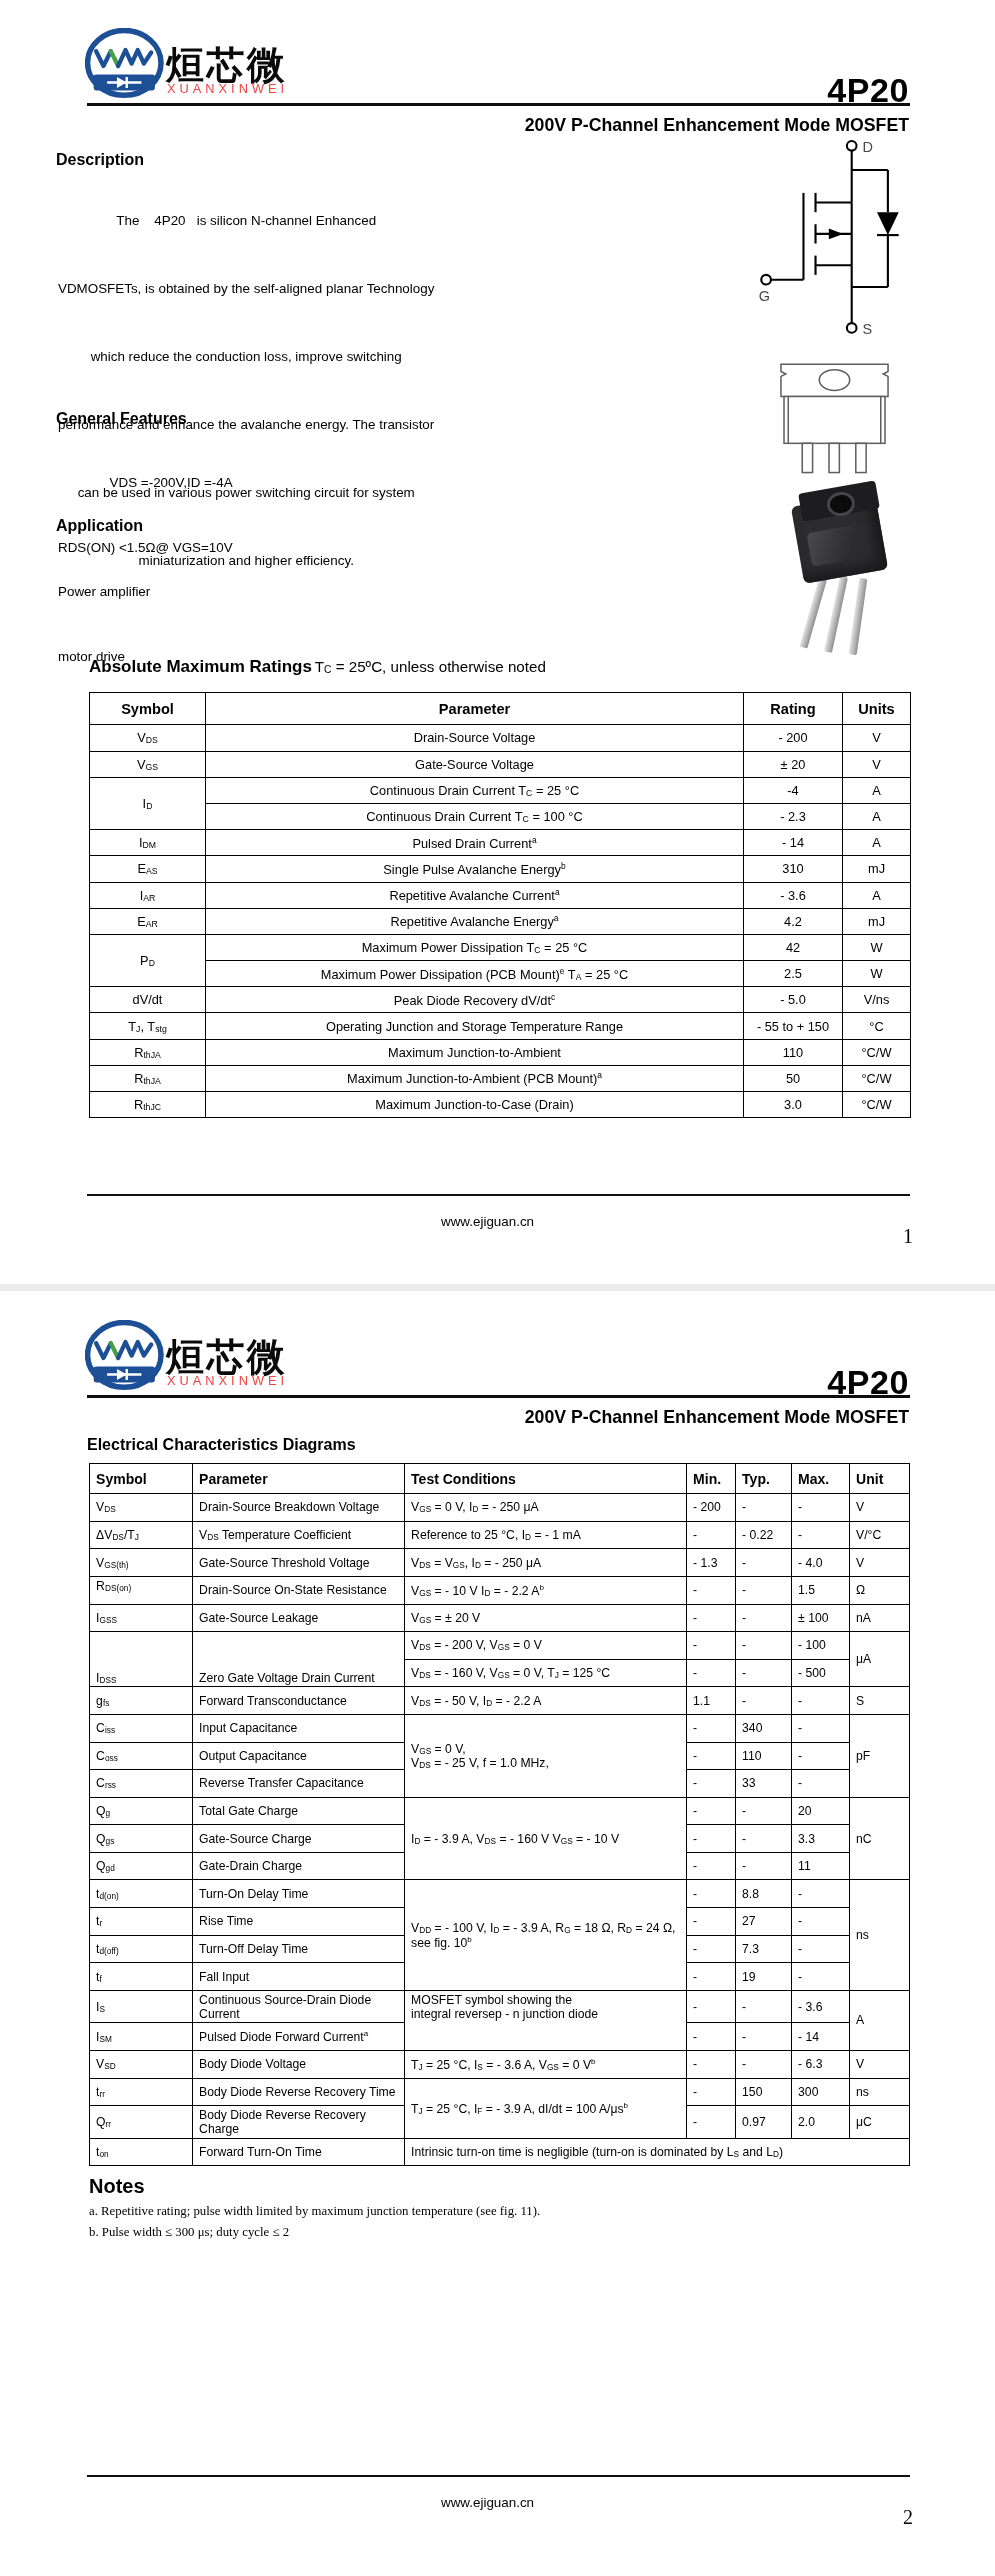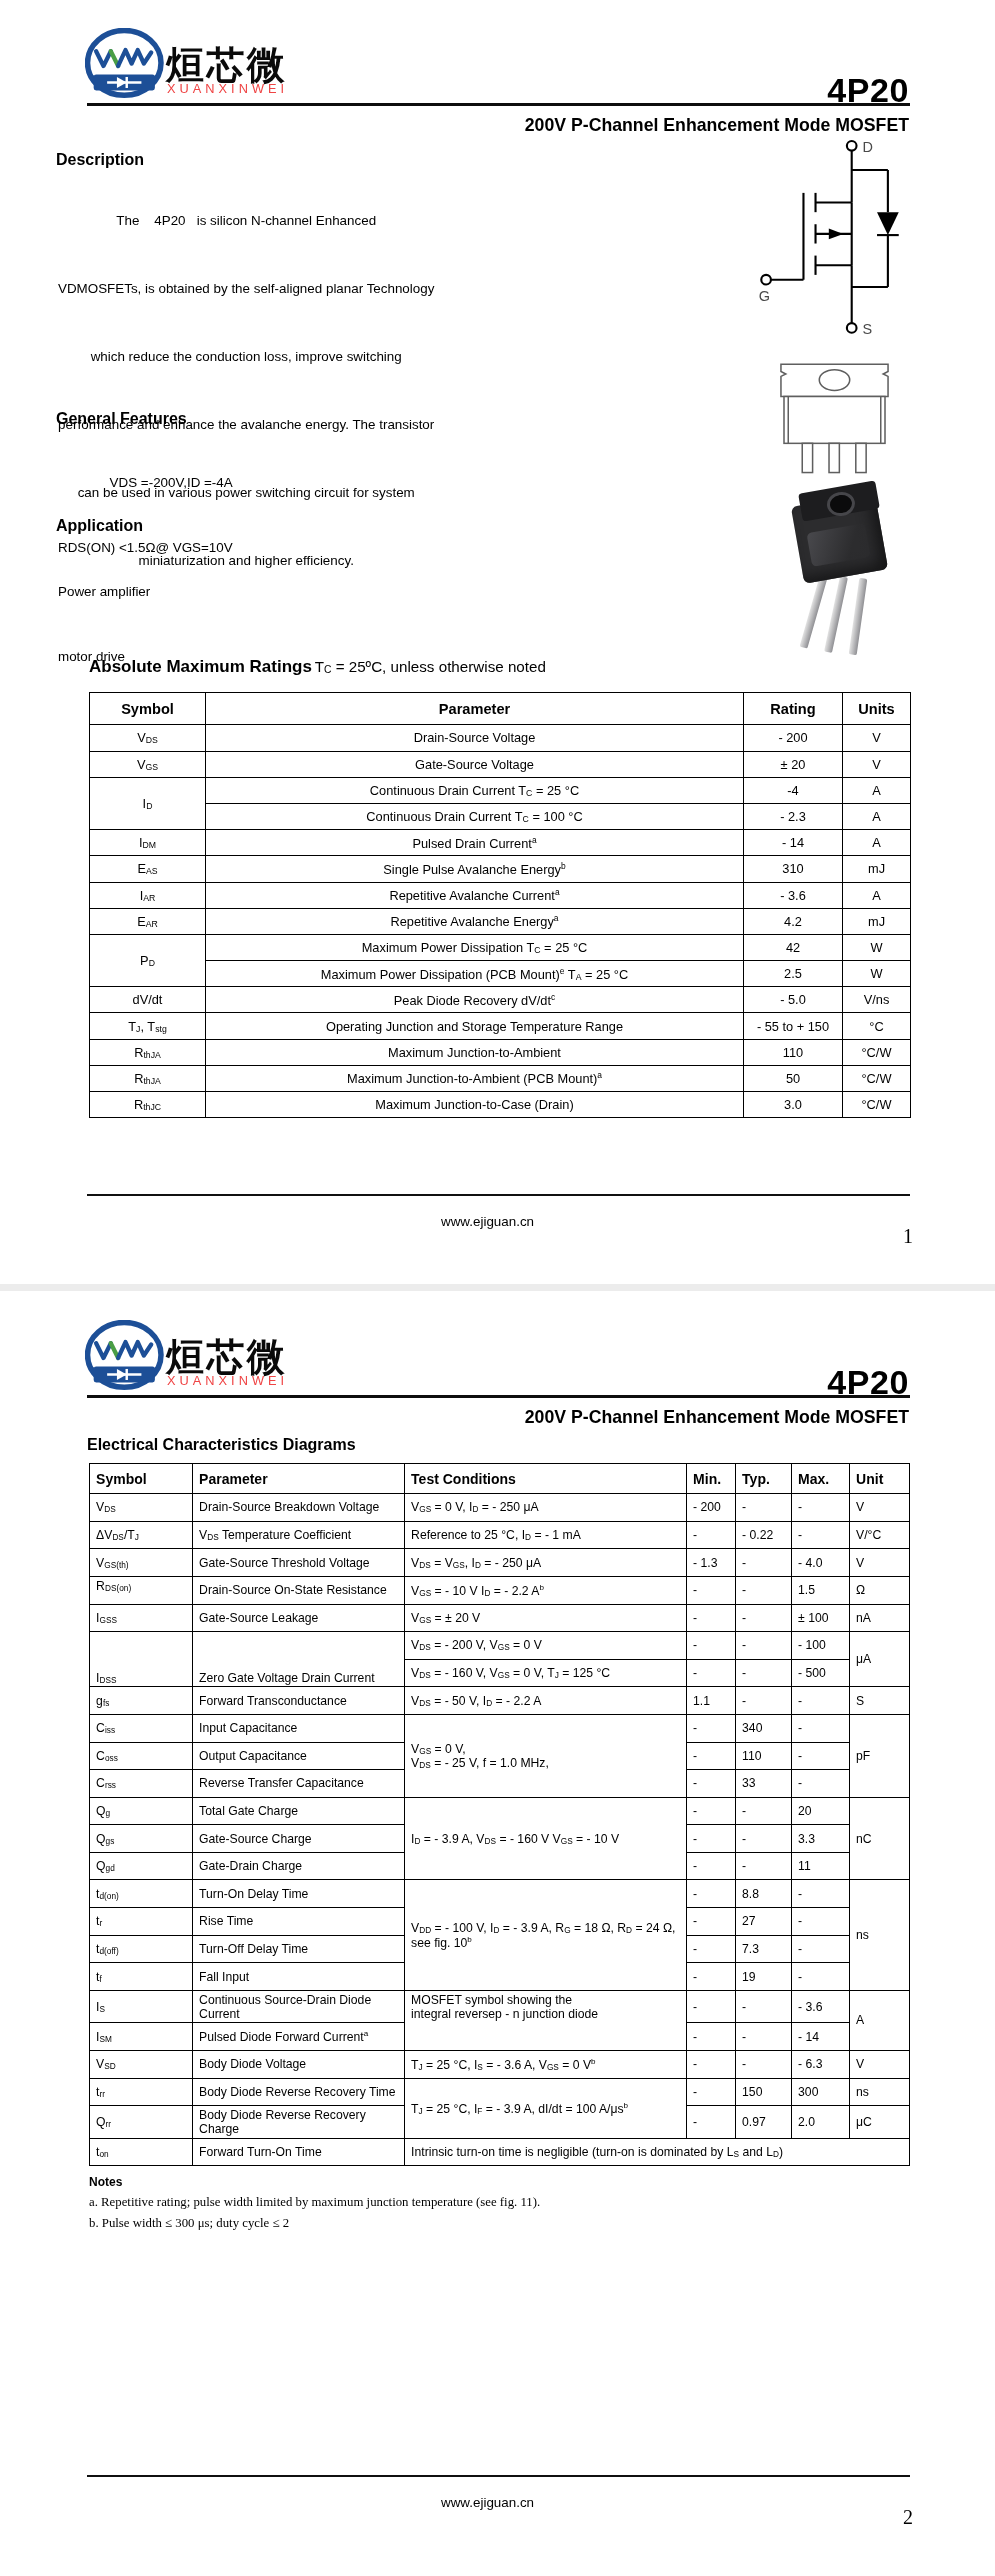--- a/index.html
+++ b/index.html
@@ -58,21 +58,21 @@
 
   .ec-head{position:absolute;left:87px;top:144px;font-size:16px;font-weight:700;}
   .ec-wrap{position:absolute;left:89px;top:171px;width:820px;}
   table.ec{width:820px;font-size:12.2px;}
   table.ec th{height:24.4px;font-size:14px;font-weight:700;text-align:left;padding:2.4px 6.1px;}
   table.ec td{min-height:18.3px;height:23px;text-align:left;vertical-align:middle;padding:1.8px 6.1px;}
   table.ec td.vt{vertical-align:top;}
   table.ec td.vb{vertical-align:bottom;}
 
   .notes{margin-top:8.5px;width:820px;}
-  .notes .nh{font-size:12px;font-weight:700;}
+  .notes .nh{font-size:20px;font-weight:700;}
   .notes .nl{font-size:12.8px;margin-top:6px;font-family:Liberation Serif, serif;}
 
   
   .fline{position:absolute;left:87px;width:823px;height:2.4px;background:#101010;}
   .furl{position:absolute;left:441px;font-size:13.4px;}
   .fpage{position:absolute;left:903px;font-size:20px;font-family:"Liberation Serif", serif;}
 </style>
 </head>
 <body>
 

